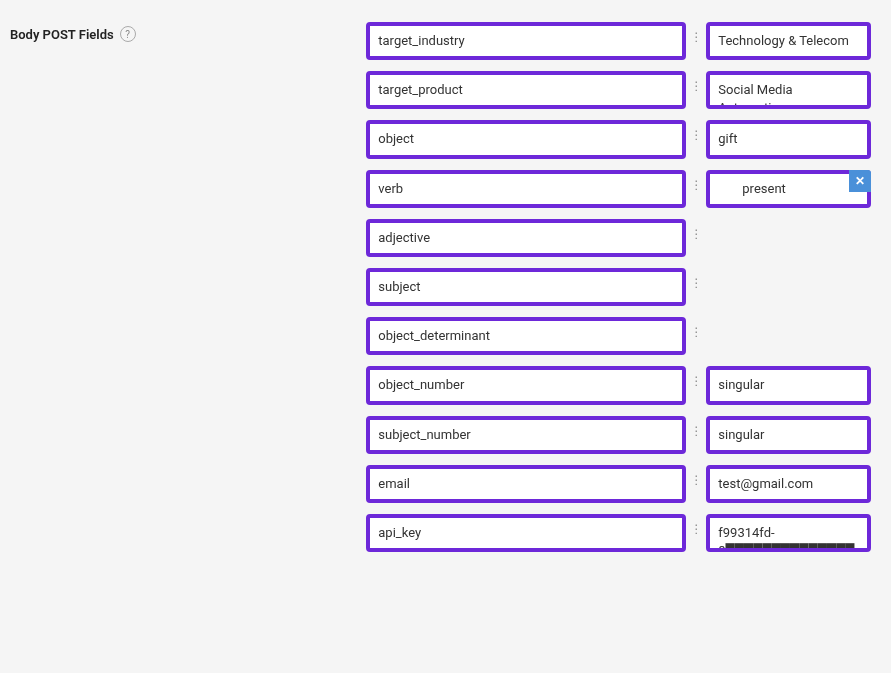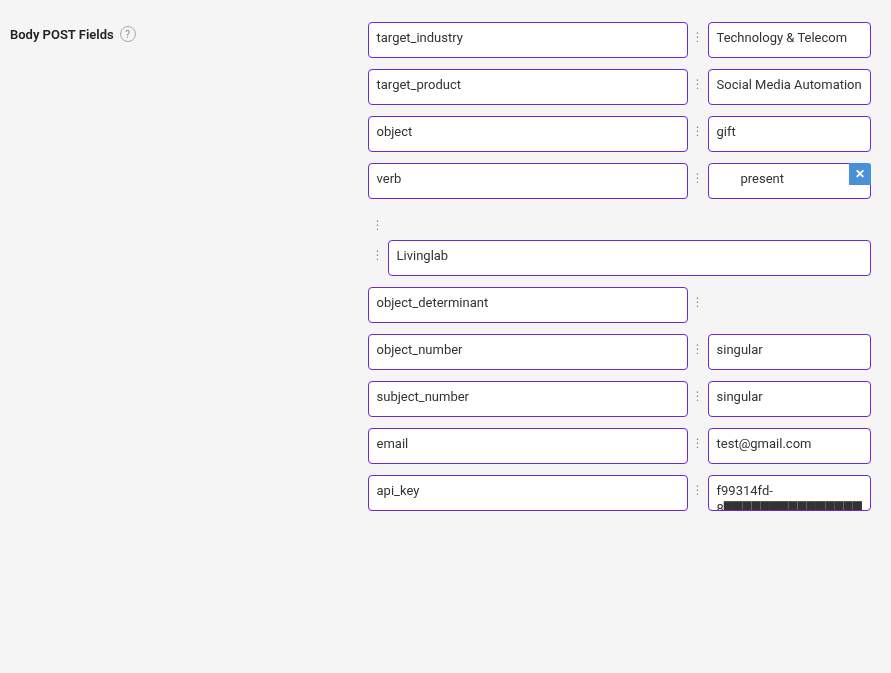--- a/index.html
+++ b/index.html
@@ -66,21 +66,21 @@
     }
 
     .field-key {
       flex: 0 0 320px;
       max-width: 320px;
     }
 
     .field-key textarea,
     .field-value textarea {
       width: 100%;
-      border: 1px solid #6d28d9;
+      border: 4px solid #6d28d9;
       border-radius: 4px;
       padding: 6px 8px;
       font-size: 13px;
       font-family: inherit;
       color: #333;
       resize: none;
       background: #fff;
       min-height: 36px;
       line-height: 1.4;
       overflow: hidden;
@@ -157,25 +157,26 @@
           <div class="field-key"><textarea rows="1" style="">object</textarea></div>
           <div class="drag-handle">⋮</div>
           <div class="field-value"><textarea rows="1" style="">gift</textarea></div>
         </div>
         <div class="field-row">
           <div class="field-key"><textarea rows="1" style="">verb</textarea></div>
           <div class="drag-handle">⋮</div>
           <div class="field-value has-clear"><textarea rows="1" style="">present</textarea><button class="clear-btn">✕</button></div>
         </div>
         <div class="field-row">
-          <div class="drag-handle">⋮</div>
-        </div>
-        <div class="field-row">
-          <div class="drag-handle">⋮</div>
-          <div class="field-value"><textarea rows="1" style="">Livinglab</textarea></div>
+          <div class="field-key"><textarea rows="1" style="">adjective</textarea></div>
+          <div class="drag-handle">⋮</div>
+        </div>
+        <div class="field-row">
+          <div class="field-key"><textarea rows="1" style="">subject</textarea></div>
+          <div class="drag-handle">⋮</div>
         </div>
         <div class="field-row">
           <div class="field-key"><textarea rows="1" style="">object_determinant</textarea></div>
           <div class="drag-handle">⋮</div>
         </div>
         <div class="field-row">
           <div class="field-key"><textarea rows="1" style="">object_number</textarea></div>
           <div class="drag-handle">⋮</div>
           <div class="field-value"><textarea rows="1" style="">singular</textarea></div>
         </div>

